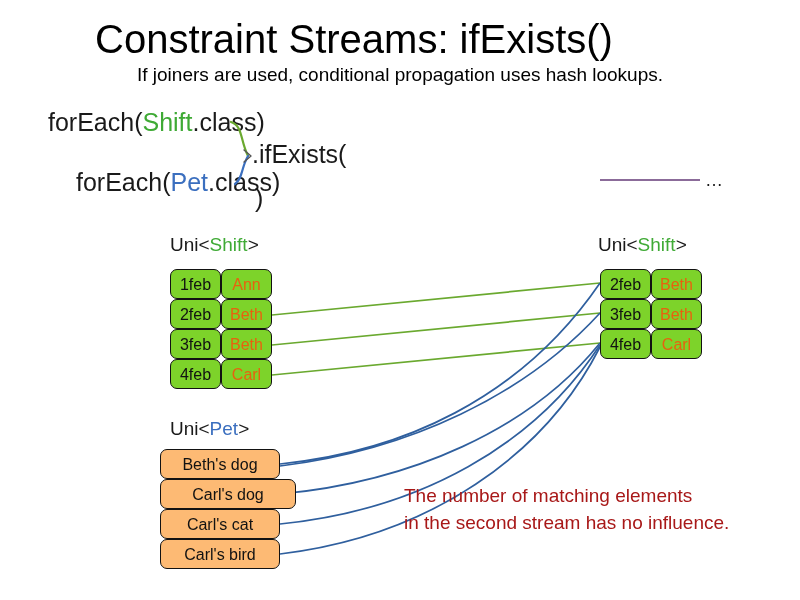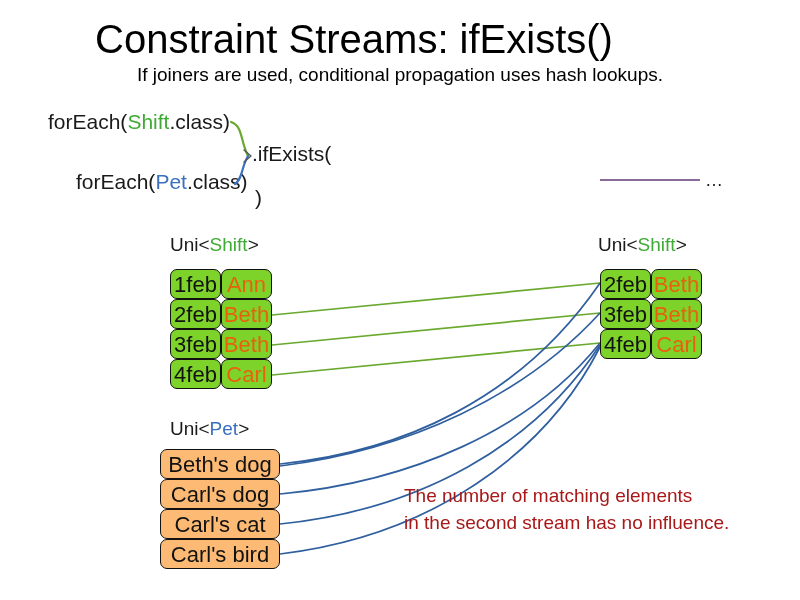--- a/index.html
+++ b/index.html
@@ -41,21 +41,21 @@
     text-align: center;
     font-size: 19px;
     line-height: 18px;
     color: #000000;
     white-space: nowrap;
   }
 
   
   .code-line {
     position: absolute;
-    font-size: 21px;
+    font-size: 25px;
     line-height: 24px;
     white-space: nowrap;
     color: #1a1a1a;
   }
   #code-foreach-shift { left: 48px;  top: 110px; }
   #code-foreach-pet   { left: 48px;  top: 170px; margin-left: 28px; }
   #code-ifexists      { left: 252px; top: 142px; }
   #code-close-paren   { left: 255px; top: 186px; }
   #code-equal {
     position: absolute;
@@ -92,21 +92,21 @@
 
   
   .box {
     position: absolute;
     box-sizing: border-box;
     border: 1.6px solid #121212;
     border-radius: 7px;
     display: flex;
     align-items: center;
     justify-content: center;
-    font-size: 22px;
+    font-size: 16px;
     line-height: 21px;
     white-space: nowrap;
   }
   .box.green { background: #7dd32a; }
   .box.blue  { background: #fdba74; }
   .cell-date { color: #121212; }
   .cell-name { color: #e8610f; }
   .cell-pet  { color: #121212; }
 
   
@@ -237,21 +237,21 @@
         <span>Carl</span>
       </div>
   </div>
 
   <div class="uni-label" id="label-pet"><span>Uni&lt;</span><span class="tok-pet">Pet</span><span>&gt;</span></div>
 
   <div class="boxes-layer">
     <div class="box blue cell-pet" style="left:160px;top:449px;width:120px;height:30px;">
         <span>Beth's dog</span>
       </div>
-    <div class="box blue cell-pet" style="left:160px;top:479px;width:120px;height:30px;">
+    <div class="box blue cell-pet" style="left:160px;top:479px;width:136px;height:30px;">
         <span>Carl's dog</span>
       </div>
     <div class="box blue cell-pet" style="left:160px;top:509px;width:120px;height:30px;">
         <span>Carl's cat</span>
       </div>
     <div class="box blue cell-pet" style="left:160px;top:539px;width:120px;height:30px;">
         <span>Carl's bird</span>
       </div>
   </div>
 

